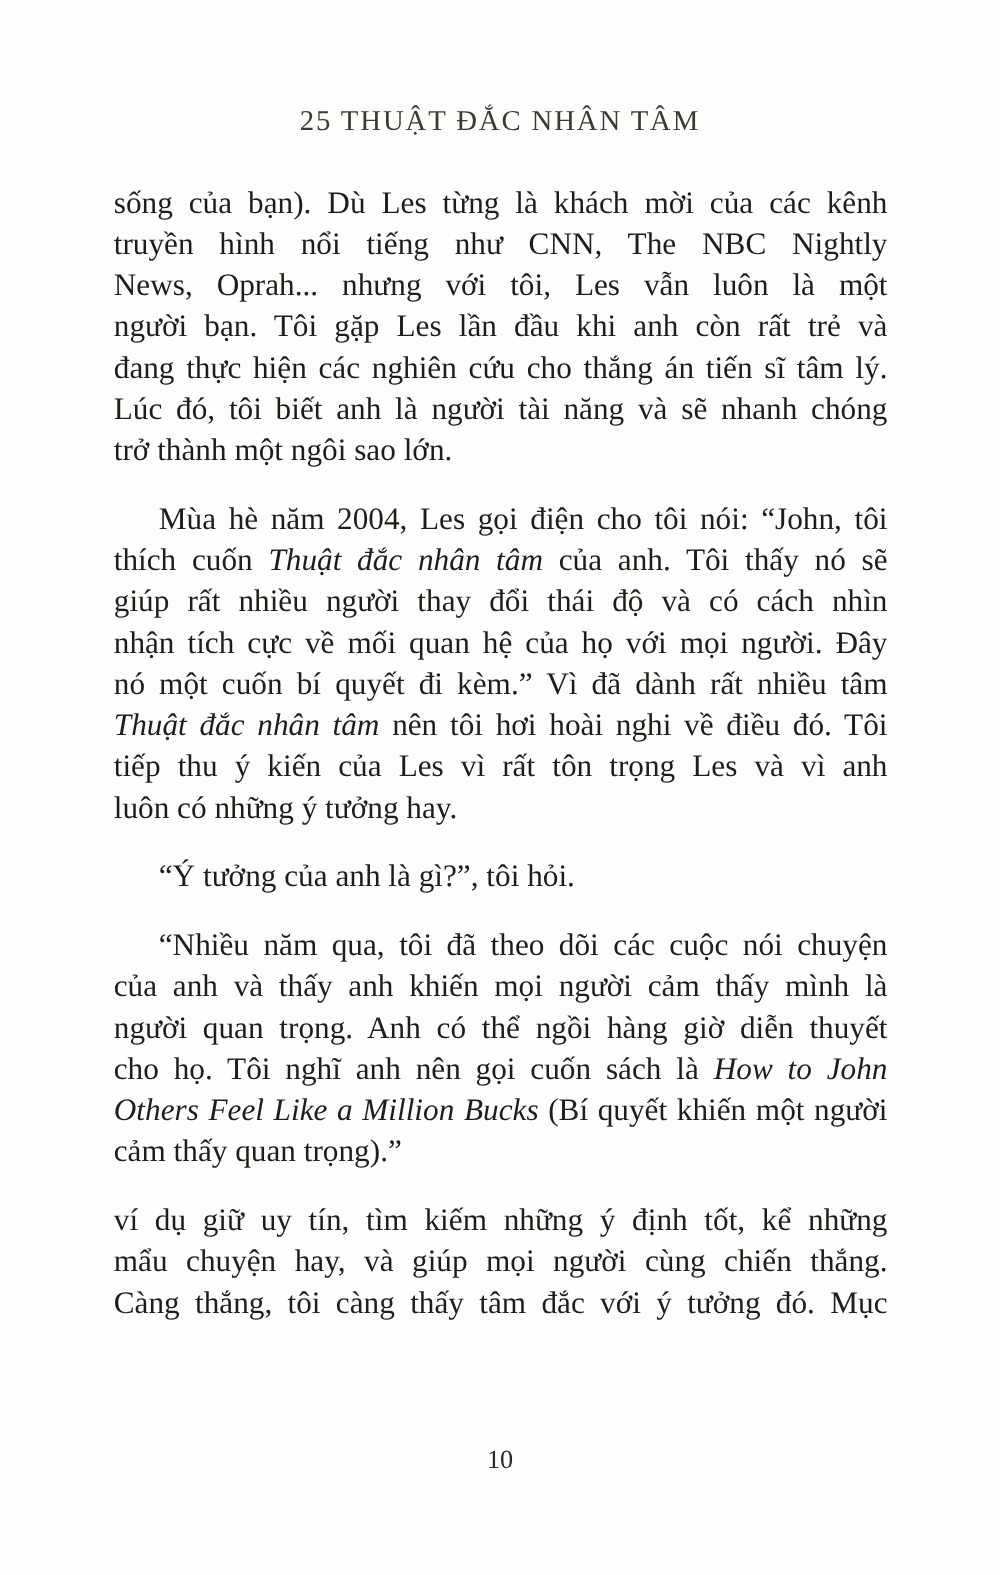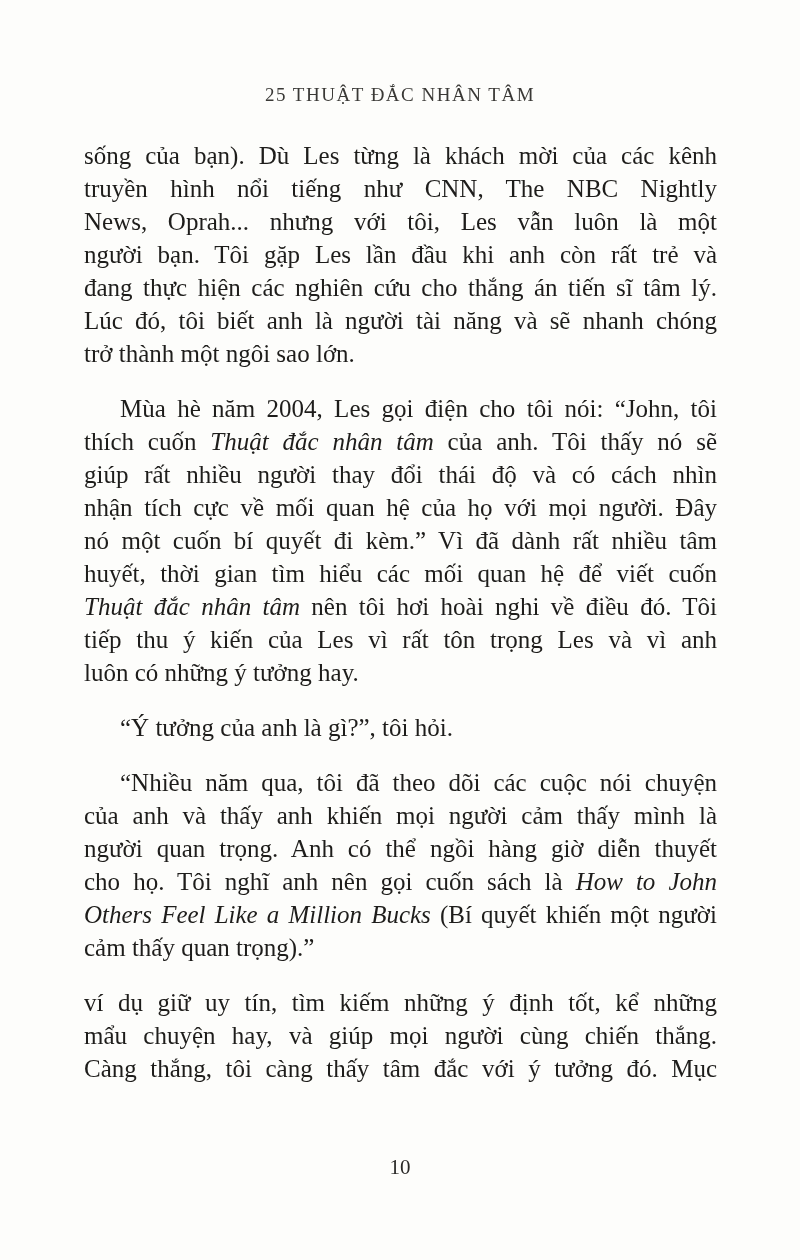--- a/index.html
+++ b/index.html
@@ -16,32 +16,32 @@
     height: 1260px;
     font-family: "Liberation Serif", serif;
     color: #1e1d1b;
   }
   .running-header {
     position: absolute;
     top: 84px;
     left: 0;
     width: 100%;
     text-align: center;
-    font-size: 19px;
+    font-size: 23px;
     letter-spacing: 1.5px;
     color: #3a3936;
   }
   .body-text {
     position: absolute;
     top: 139px;
     left: 84px;
     width: 633px;
     font-size: 25px;
   }
-  .para { margin: 0; }
+  .para { margin: 7px; }
   .para + .para { margin-top: 22px; }
   .line {
     height: 33px;
     line-height: 33px;
     text-align: justify;
     text-align-last: justify;
     white-space: normal;
     overflow: hidden;
   }
   .line.last { text-align-last: left; }
@@ -72,21 +72,20 @@
         <div class="line"><span>đang thực hiện các nghiên cứu cho thắng án tiến sĩ tâm lý.</span></div>
         <div class="line"><span>Lúc đó, tôi biết anh là người tài năng và sẽ nhanh chóng</span></div>
         <div class="line last"><span>trở thành một ngôi sao lớn.</span></div>
       </div>
       <div class="para">
         <div class="line indent"><span>Mùa hè năm 2004, Les gọi điện cho tôi nói: “John, tôi</span></div>
         <div class="line"><span>thích cuốn </span><span class="em">Thuật đắc nhân tâm</span><span> của anh. Tôi thấy nó sẽ</span></div>
         <div class="line"><span>giúp rất nhiều người thay đổi thái độ và có cách nhìn</span></div>
         <div class="line"><span>nhận tích cực về mối quan hệ của họ với mọi người. Đây</span></div>
         <div class="line"><span>nó một cuốn bí quyết đi kèm.” Vì đã dành rất nhiều tâm</span></div>
-        <div class="line"><span>huyết, thời gian tìm hiểu các mối quan hệ để viết cuốn</span></div>
         <div class="line"><span class="em">Thuật đắc nhân tâm</span><span> nên tôi hơi hoài nghi về điều đó. Tôi</span></div>
         <div class="line"><span>tiếp thu ý kiến của Les vì rất tôn trọng Les và vì anh</span></div>
         <div class="line last"><span>luôn có những ý tưởng hay.</span></div>
       </div>
       <div class="para">
         <div class="line last indent"><span>“Ý tưởng của anh là gì?”, tôi hỏi.</span></div>
       </div>
       <div class="para">
         <div class="line indent"><span>“Nhiều năm qua, tôi đã theo dõi các cuộc nói chuyện</span></div>
         <div class="line"><span>của anh và thấy anh khiến mọi người cảm thấy mình là</span></div>

